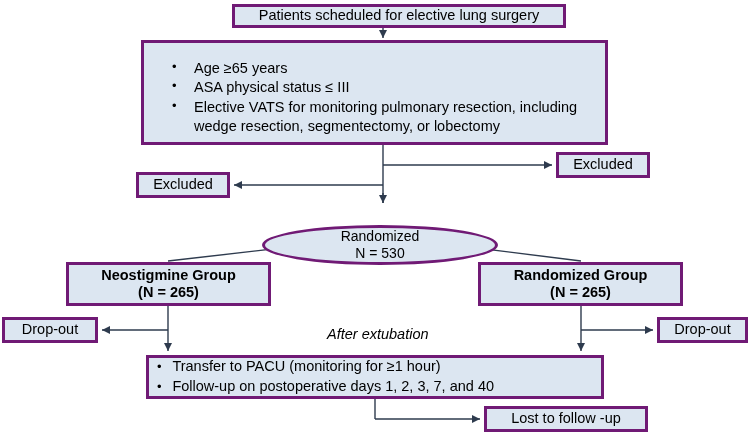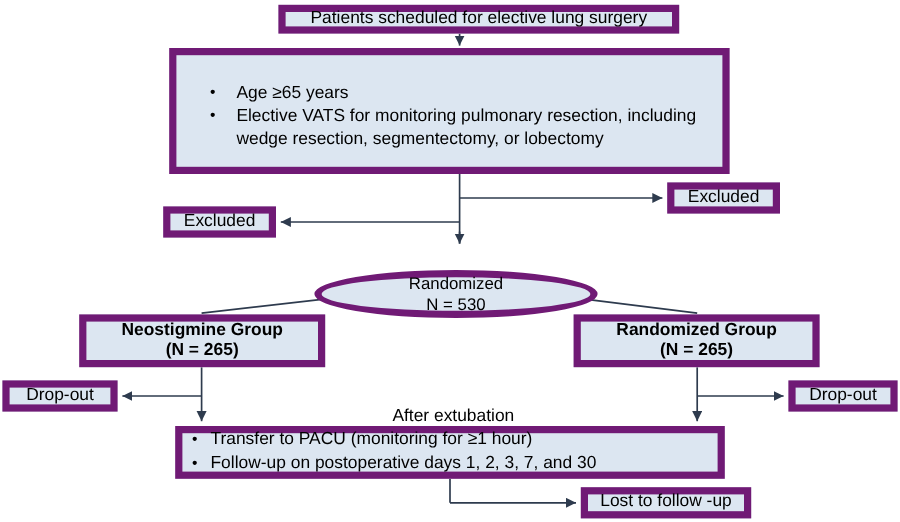--- a/index.html
+++ b/index.html
@@ -20,21 +20,21 @@
     left: 0;
     top: 0;
     width: 750px;
     height: 435px;
     pointer-events: none;
   }
   .node {
     position: absolute;
     box-sizing: border-box;
     background: #dce6f1;
-    border: 6px solid #701a75;
+    border: 3px solid #701a75;
     color: #000000;
     display: flex;
     align-items: center;
     justify-content: center;
     z-index: 2;
   }
   .node-text {
     display: block;
     text-align: center;
     line-height: 1.2;
@@ -118,32 +118,32 @@
   }
   .n-followup li {
     font-size: 14.5px;
     line-height: 1.35;
   }
   .n-followup li::before {
     content: "\2022\00a0\00a0\00a0";
     font-size: 13px;
   }
   .n-lost {
-    left: 484px; top: 406px; width: 142px; height: 26px;
+    left: 484px; top: 406px; width: 164px; height: 26px;
     font-size: 14.5px;
   }
   .free-label {
     position: absolute;
     z-index: 2;
     color: #000000;
     font-size: 14.5px;
     background: transparent;
   }
   .l-after-extubation {
-    left: 327px; top: 339px;
+    left: 327px; top: 326px; font-style: italic;
   }
 </style>
 </head>
 <body>
 
 <div id="flowchart">
 
   <svg id="svg-lines" viewBox="0 0 750 435">
     <defs>
       <marker id="arrow" markerWidth="7" markerHeight="7" refX="6" refY="3" orient="auto">
@@ -179,20 +179,21 @@
     </g>
   </svg>
 
   <div class="node n-top">
     <span class="node-text">Patients scheduled for elective lung surgery</span>
   </div>
 
   <div class="node n-criteria">
     <ul>
       <li>Age ≥65 years</li>
+      <li>ASA physical status ≤ III</li>
       <li>Elective VATS for monitoring pulmonary resection, including wedge resection, segmentectomy, or lobectomy</li>
     </ul>
   </div>
 
   <div class="node n-excl-right">
     <span class="node-text">Excluded</span>
   </div>
 
   <div class="node n-excl-left">
     <span class="node-text">Excluded</span>
@@ -225,21 +226,21 @@
 
   <div class="node n-drop-right">
     <span class="node-text">Drop-out</span>
   </div>
 
   <div class="free-label l-after-extubation">After extubation</div>
 
   <div class="node n-followup">
     <ul>
       <li>Transfer to PACU (monitoring for ≥1 hour)</li>
-      <li>Follow-up on postoperative days 1, 2, 3, 7, and 30</li>
+      <li>Follow-up on postoperative days 1, 2, 3, 7, and 40</li>
     </ul>
   </div>
 
   <div class="node n-lost">
     <span class="node-text">Lost to follow -up</span>
   </div>
 
 </div>
 
 </body></html>

